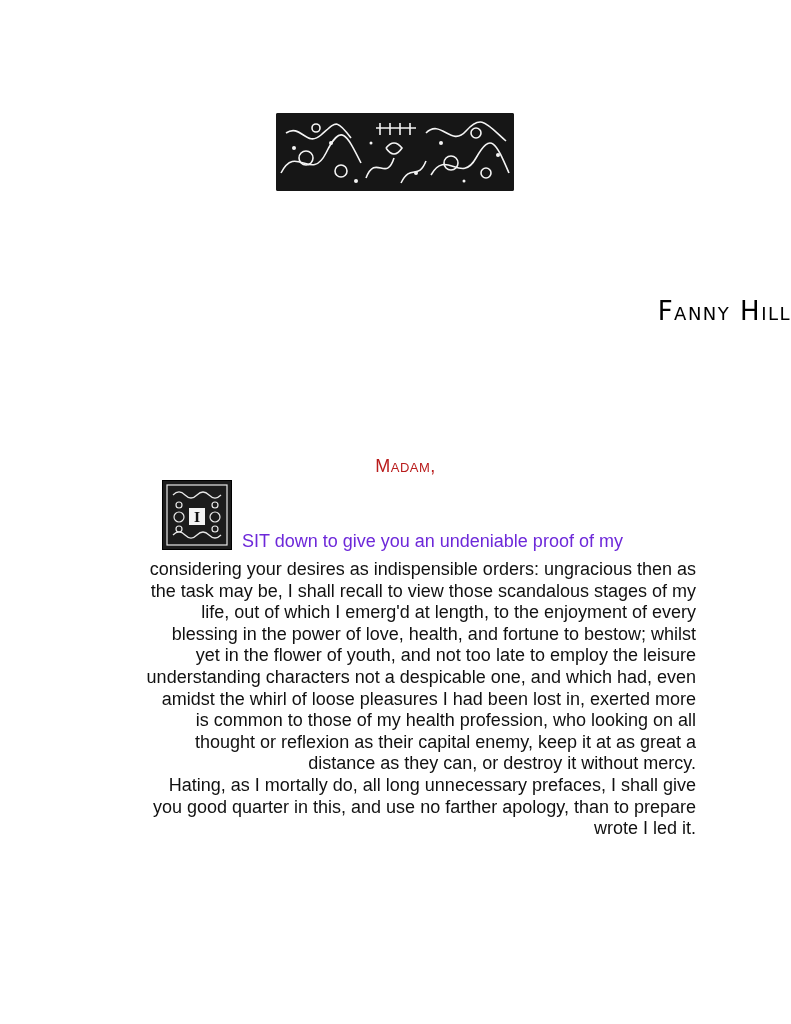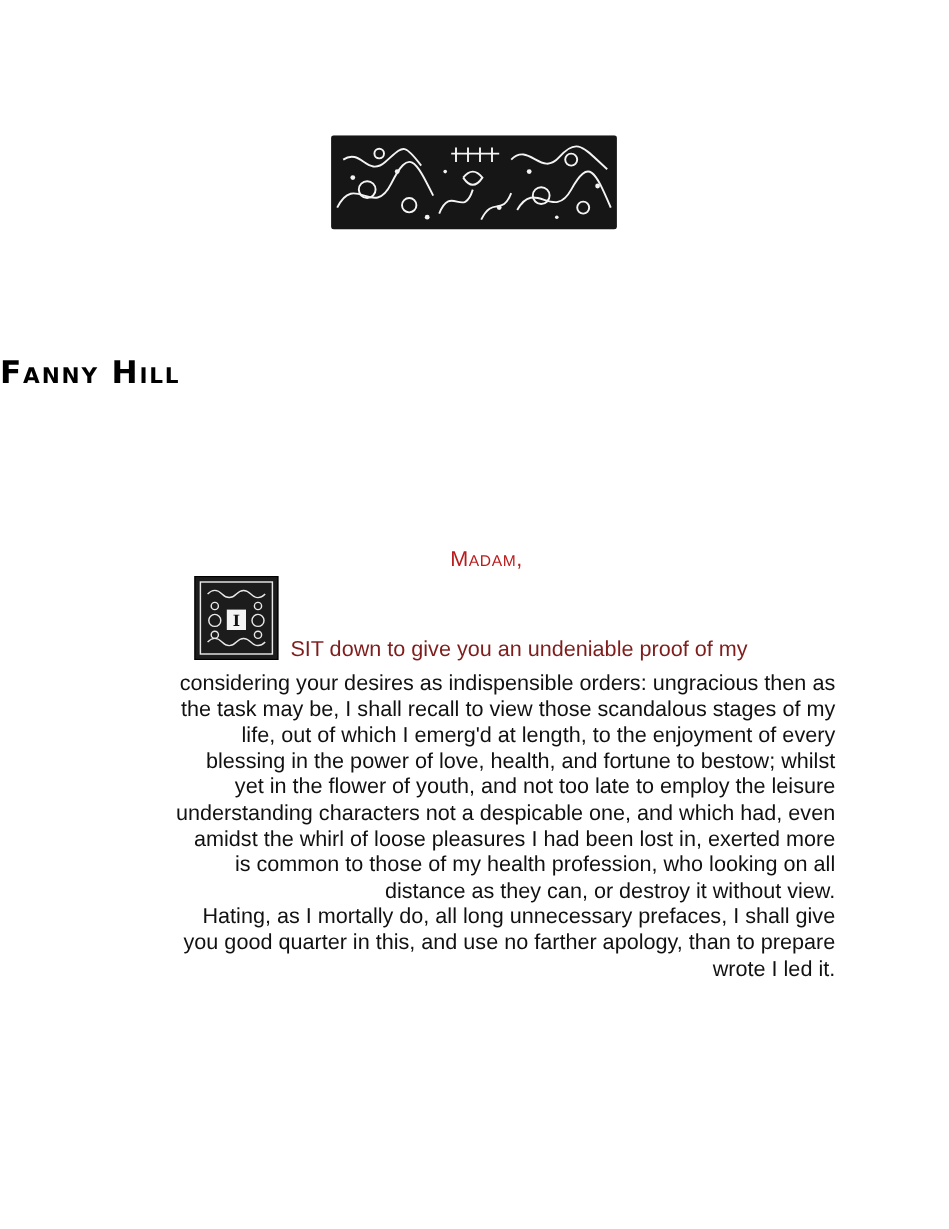--- a/index.html
+++ b/index.html
@@ -6,41 +6,41 @@
     body { width: 791px; height: 1024px; position: relative; overflow: hidden; color: #111; }
     .page { position: absolute; left: 0; top: 0; width: 791px; height: 1024px; background: #fff; }
 
     .ornament {
       position: absolute; left: 276px; top: 113px; width: 238px; height: 78px;
       background: #1a1a1a; border-radius: 2px; overflow: hidden;
     }
     .ornament svg { width: 100%; height: 100%; display: block; }
 
     .title {
-      position: absolute; left: 0; width: 791px; top: 296px; text-align: left;
-      font-family: "DejaVu Sans", sans-serif; font-weight: bold; font-size: 26px;
+      position: absolute; left: 0; width: 791px; top: 296px; text-align: right;
+      font-family: "DejaVu Sans", sans-serif; font-weight: normal; font-size: 26px;
       font-variant: small-caps; letter-spacing: 1.5px; color: #000;
     }
 
     .salutation {
       position: absolute; left: 0; width: 791px; top: 456px; text-align: center;
       font-family: "Liberation Sans", sans-serif; font-size: 18px;
       font-variant: small-caps; letter-spacing: 0.5px; color: #b91c1c;
     }
     .salutation span { margin-left: 20px; }
 
     .dropcap {
       position: absolute; left: 162px; top: 480px; width: 68px; height: 68px;
       background: #1c1c1c; border: 1px solid #000;
     }
     .dropcap svg { width: 100%; height: 100%; display: block; }
 
     .first-line {
       position: absolute; left: 242px; top: 531px;
-      font-family: "Liberation Sans", sans-serif; font-size: 18px; color: #7f1d1d;
+      font-family: "Liberation Sans", sans-serif; font-size: 18px; color: #6d28d9;
       white-space: nowrap;
     }
 
     .body-text {
       position: absolute; left: 96px; width: 600px; top: 559px;
       font-family: "Liberation Sans", sans-serif; font-size: 18px; line-height: 21.6px;
       text-align: center; color: #111;
     }
     .body-text .line { display: block; white-space: nowrap; text-align: right; }
   </style>
@@ -110,19 +110,20 @@
 
   <div class="body-text">
     <span class="line">considering your desires as indispensible orders: ungracious then as</span>
     <span class="line">the task may be, I shall recall to view those scandalous stages of my</span>
     <span class="line">life, out of which I emerg'd at length, to the enjoyment of every</span>
     <span class="line">blessing in the power of love, health, and fortune to bestow; whilst</span>
     <span class="line">yet in the flower of youth, and not too late to employ the leisure</span>
     <span class="line">understanding characters not a despicable one, and which had, even</span>
     <span class="line">amidst the whirl of loose pleasures I had been lost in, exerted more</span>
     <span class="line">is common to those of my health profession, who looking on all</span>
-    <span class="line">distance as they can, or destroy it without view.</span>
+    <span class="line">thought or reflexion as their capital enemy, keep it at as great a</span>
+    <span class="line">distance as they can, or destroy it without mercy.</span>
     <span class="line">&nbsp;&nbsp;Hating, as I mortally do, all long unnecessary prefaces, I shall give</span>
     <span class="line">you good quarter in this, and use no farther apology, than to prepare</span>
     <span class="line">wrote I led it.</span>
   </div>
 
 </div>
 
 </body></html>

